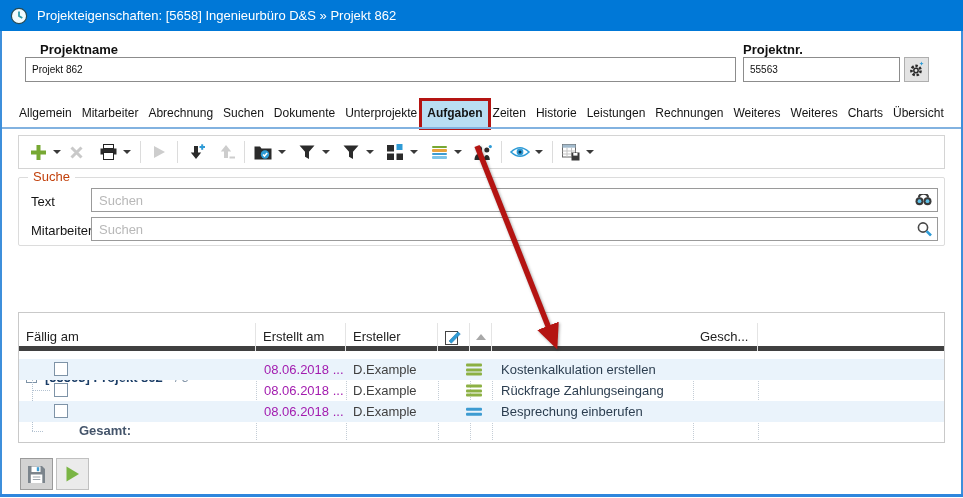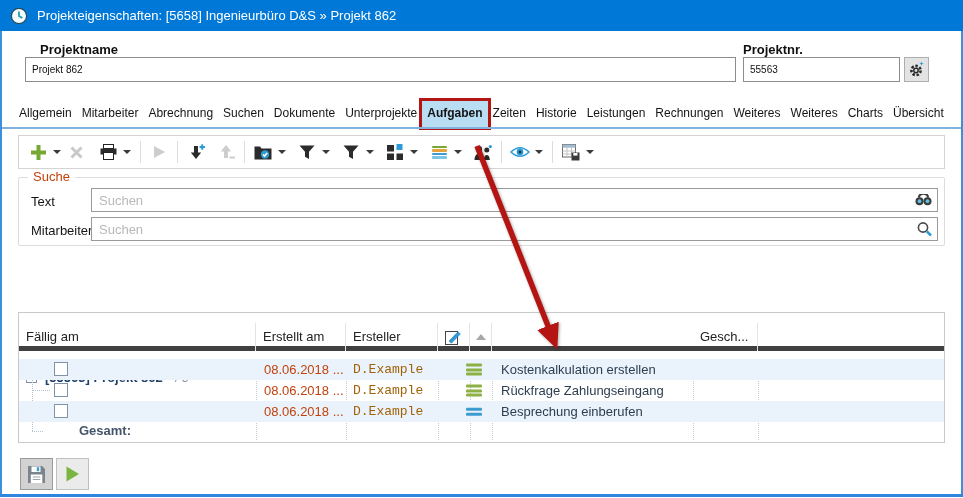--- a/index.html
+++ b/index.html
@@ -56,22 +56,22 @@
   .grid { position:absolute; left:18px; top:312px; width:927px; height:131px; border:1px solid #c9c9c9;
           background:#fff; font-size:13px; }
   .ghead { position:absolute; left:0; top:0; width:100%; height:28px; border-bottom:5px solid #404040;margin-top:10px; }
   .hcell { position:absolute; top:0; height:28px; line-height:28px; padding-left:7px; color:#222;
            border-right:1px solid #e4e4e4; overflow:hidden; white-space:nowrap; }
   .sort-up { width:0; height:0; border-left:5px solid transparent; border-right:5px solid transparent;
              border-bottom:6px solid #a8a8a8; margin:11px auto 0; }
   .grow { position:absolute; left:0; width:100%; }
   .row-alt { background:#eaf3fb; }
   .cb { position:absolute; width:14px; height:14px; background:#fff; border:1px solid #7e93a7; }
-  .cell-date { position:absolute; left:245px; top:0; height:100%; display:flex; align-items:center; color:#c2410c; }
-  .cell-user { position:absolute; left:334px; top:0; height:100%; display:flex; align-items:center; color:#a16207;font-family:Liberation Mono, monospace; }
+  .cell-date { position:absolute; left:245px; top:0; height:100%; display:flex; align-items:center; color:#a21caf; }
+  .cell-user { position:absolute; left:334px; top:0; height:100%; display:flex; align-items:center; color:#404040; }
   .cell-betreff { position:absolute; left:482px; top:0; height:100%; display:flex; align-items:center; color:#2c3e50; }
   .prio { position:absolute; left:447px; top:50%; transform:translateY(-50%); }
   .prio.g span { display:block; width:16px; height:3px; margin:1.5px 0; background:#8cb043; border-radius:1px; }
   .prio.b span { display:block; width:16px; height:3px; margin:1.5px 0; background:#3d9bd1; border-radius:1px; }
   .dotcol { position:absolute; top:46px; height:81px; width:0; border-left:1px dotted #c4cdd6; pointer-events:none; }
   .treev { position:absolute; left:13px; top:46px; height:72px; width:0; border-left:1px dotted #b3c2d1; }
   .trees { position:absolute; left:13px; width:18px; height:0; border-top:1px dotted #b3c2d1; }
   .expander { position:absolute; left:7px; top:31px; width:11px; height:11px; border:1px solid #7e93a7;
               background:#fff; }
   .expander i { position:absolute; left:2px; top:4px; width:5px; height:1px; background:#333; }

